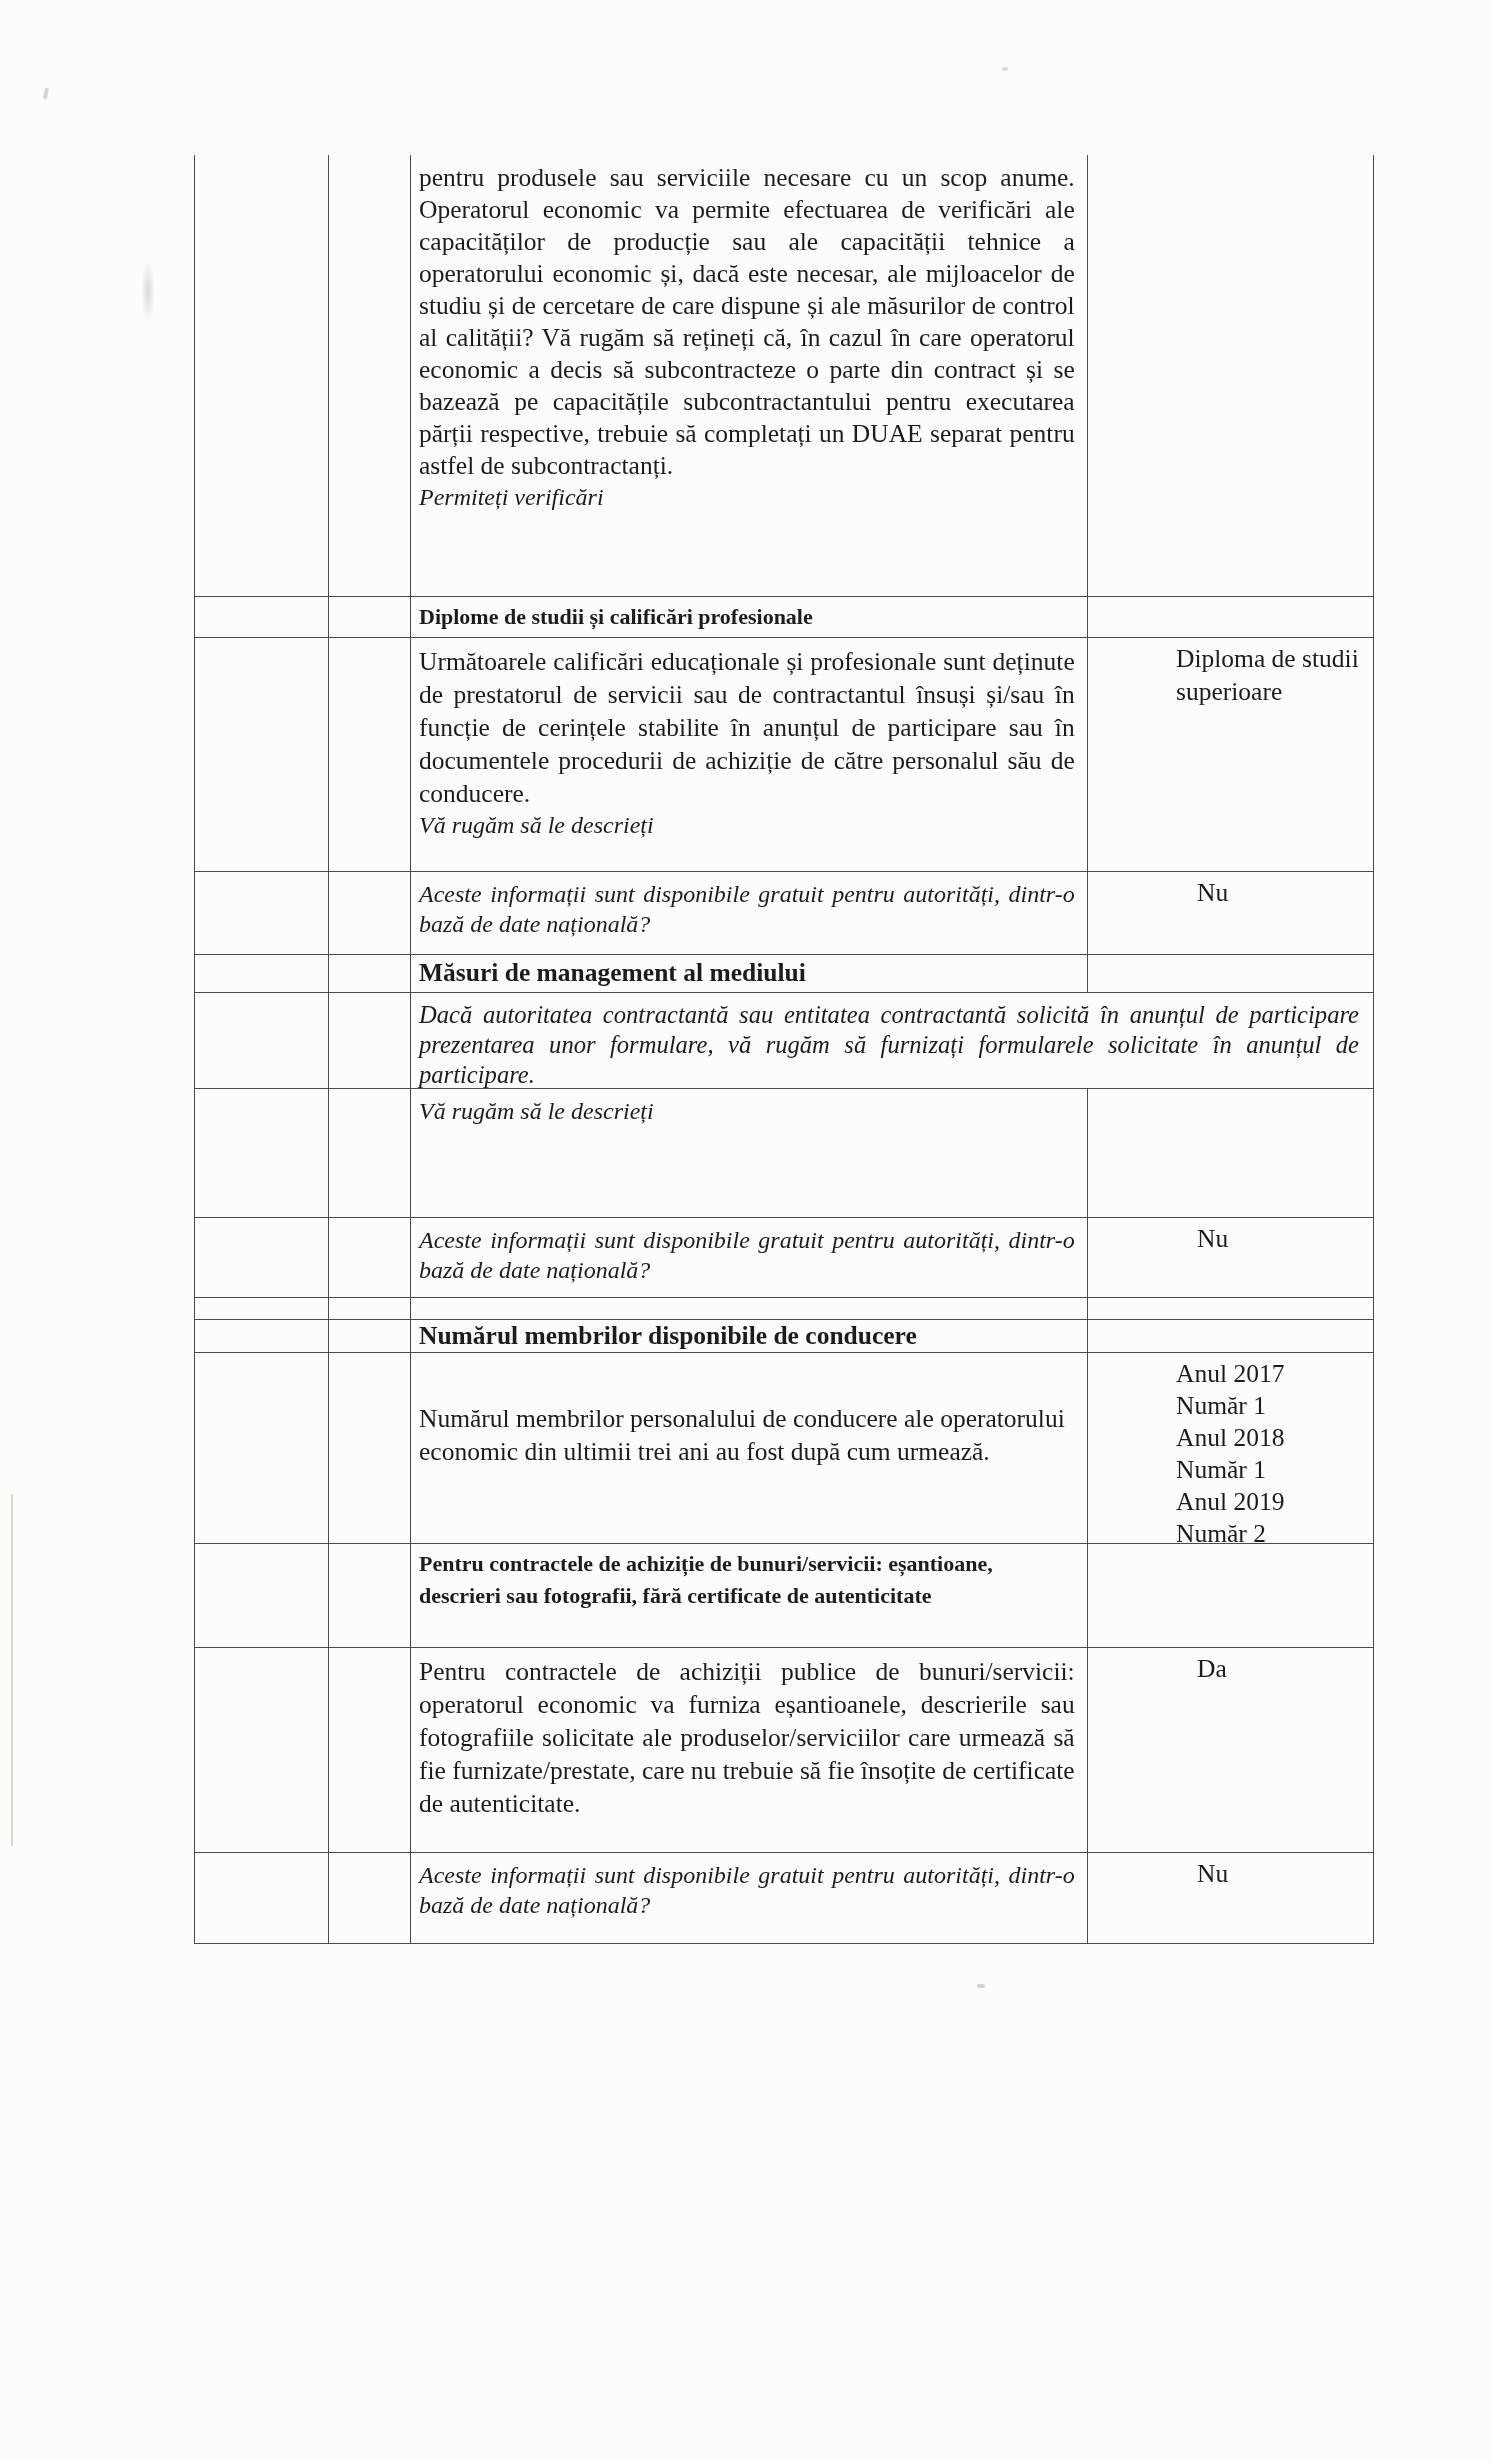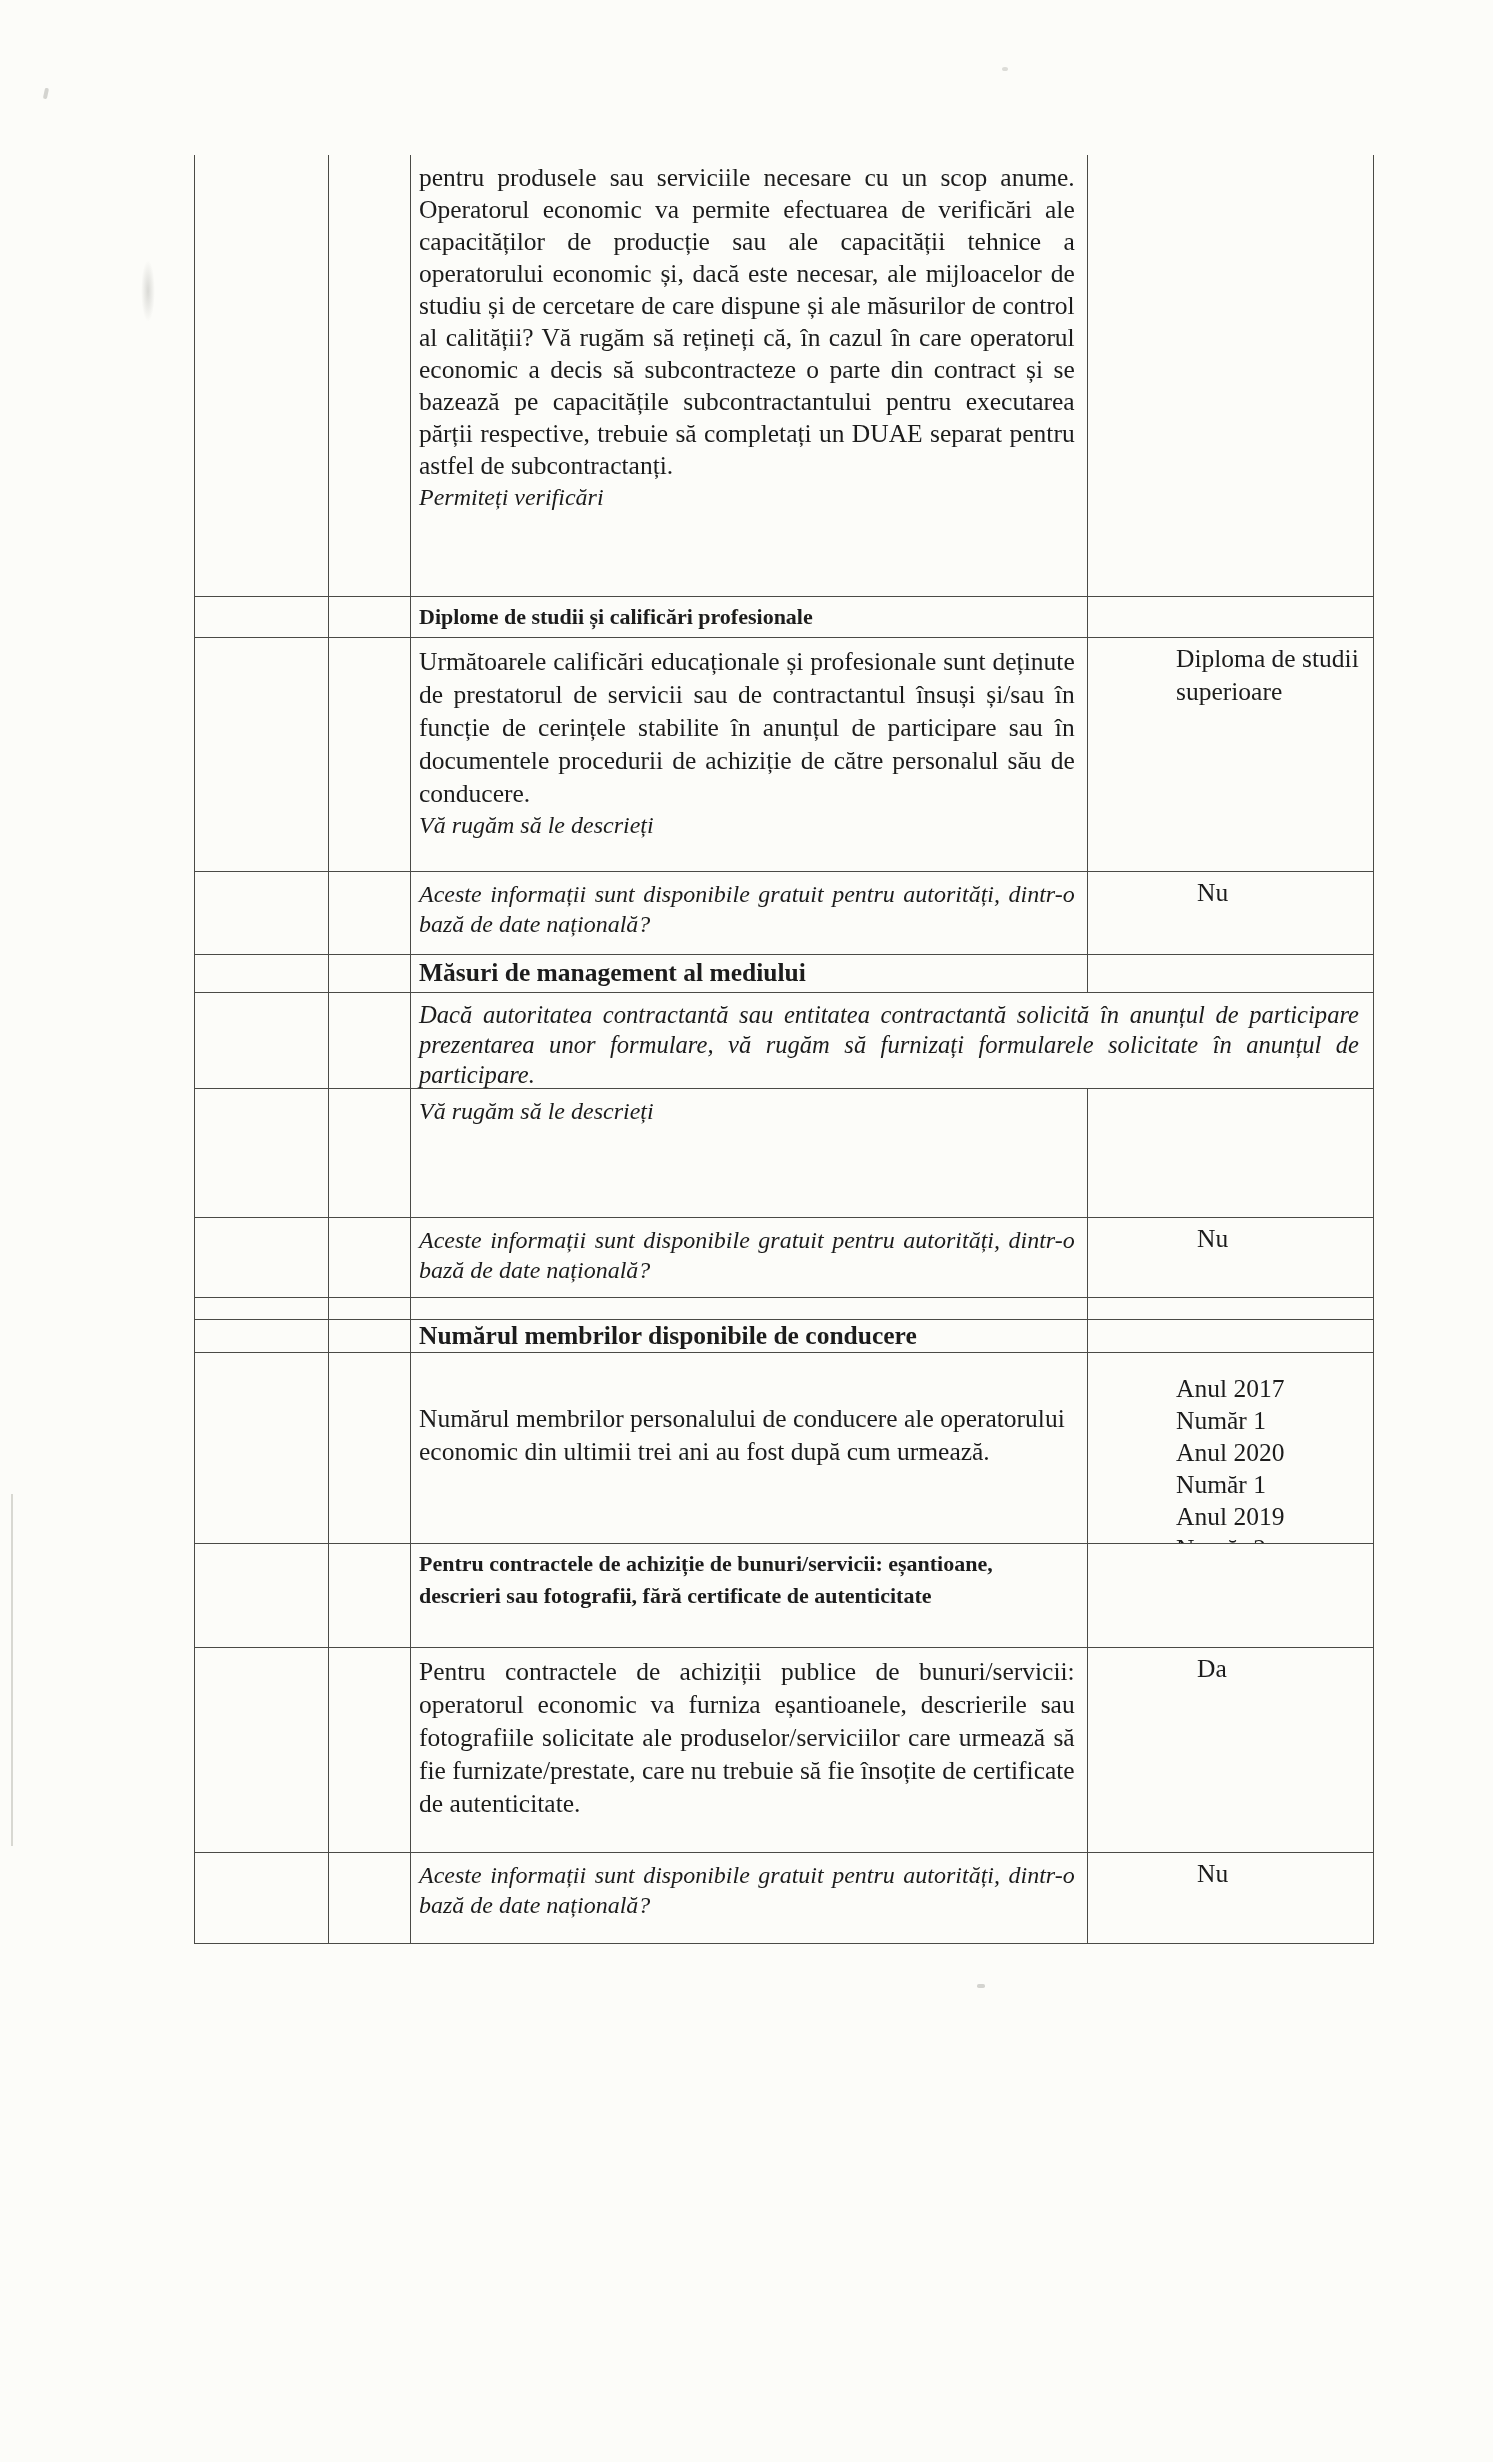--- a/index.html
+++ b/index.html
@@ -20,21 +20,21 @@
     box-sizing:content-box;
   }
   .r{display:flex;box-sizing:border-box;border-bottom:1.8px solid #4a4a46;overflow:hidden;}
   .c1{width:134px;border-right:1.8px solid #4a4a46;box-sizing:border-box;flex:none;}
   .c2{width:82px;border-right:1.8px solid #4a4a46;box-sizing:border-box;flex:none;}
   .cm{width:677px;border-right:1.8px solid #4a4a46;box-sizing:border-box;flex:none;
       padding:7px 12.3px 1.8px 8px;}
   .cw{flex:1;box-sizing:border-box;padding:7px 14px 1.8px 8px;}
   .cr{flex:1;box-sizing:border-box;display:flex;flex-direction:column;
       padding:3.5px 7px 3.5px 88px;}
-  .cr.top{justify-content:center;padding-top:5.3px;margin-top:40px;}
+  .cr.top{justify-content:space-between;padding-top:5.3px;}
   .par{margin:0;font-size:25.5px;line-height:33px;text-align:justify;}
   .par.tight{line-height:32px;}
   .note{margin:0;font-size:24px;line-height:31px;font-style:italic;}
   .quest{margin:0;font-size:24px;line-height:30px;font-style:italic;text-align:justify;}
   .hdr{margin:0;font-size:22px;line-height:32px;font-weight:bold;}
   .hdr.small{line-height:30px;font-size:25.5px;}
   .ans{font-size:25.5px;line-height:33px;}
   .ans.short{padding-left:21px;}
   .ansline{font-size:25.5px;line-height:32px;}
   
@@ -155,21 +155,21 @@
 
   <div class="r" style="height:191px">
     <div class="c1"></div>
     <div class="c2"></div>
     <div class="cm" style="padding-top:49px">
       <p class="par" style="text-align:left">Numărul membrilor personalului de conducere ale operatorului economic din ultimii trei ani au fost după cum urmează.</p>
     </div>
     <div class="cr top">
       <div class="ansline">Anul 2017</div>
       <div class="ansline">Număr 1</div>
-      <div class="ansline">Anul 2020</div>
+      <div class="ansline">Anul 2018</div>
       <div class="ansline">Număr 1</div>
       <div class="ansline">Anul 2019</div>
       <div class="ansline">Număr 2</div>
     </div>
   </div>
 
   <div class="r" style="height:104px">
     <div class="c1"></div>
     <div class="c2"></div>
     <div class="cm" style="padding-top:3.5px">

